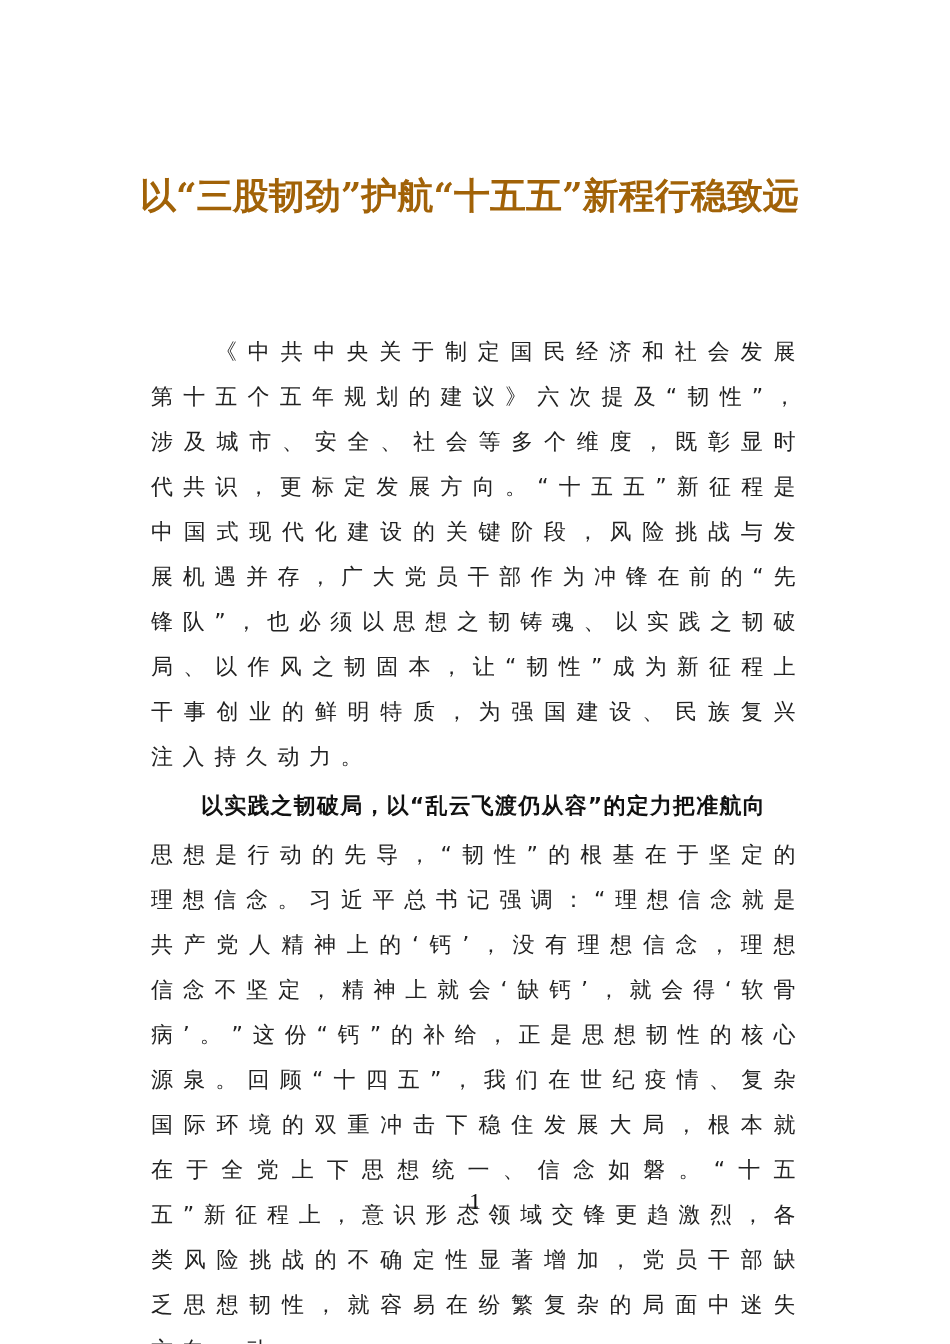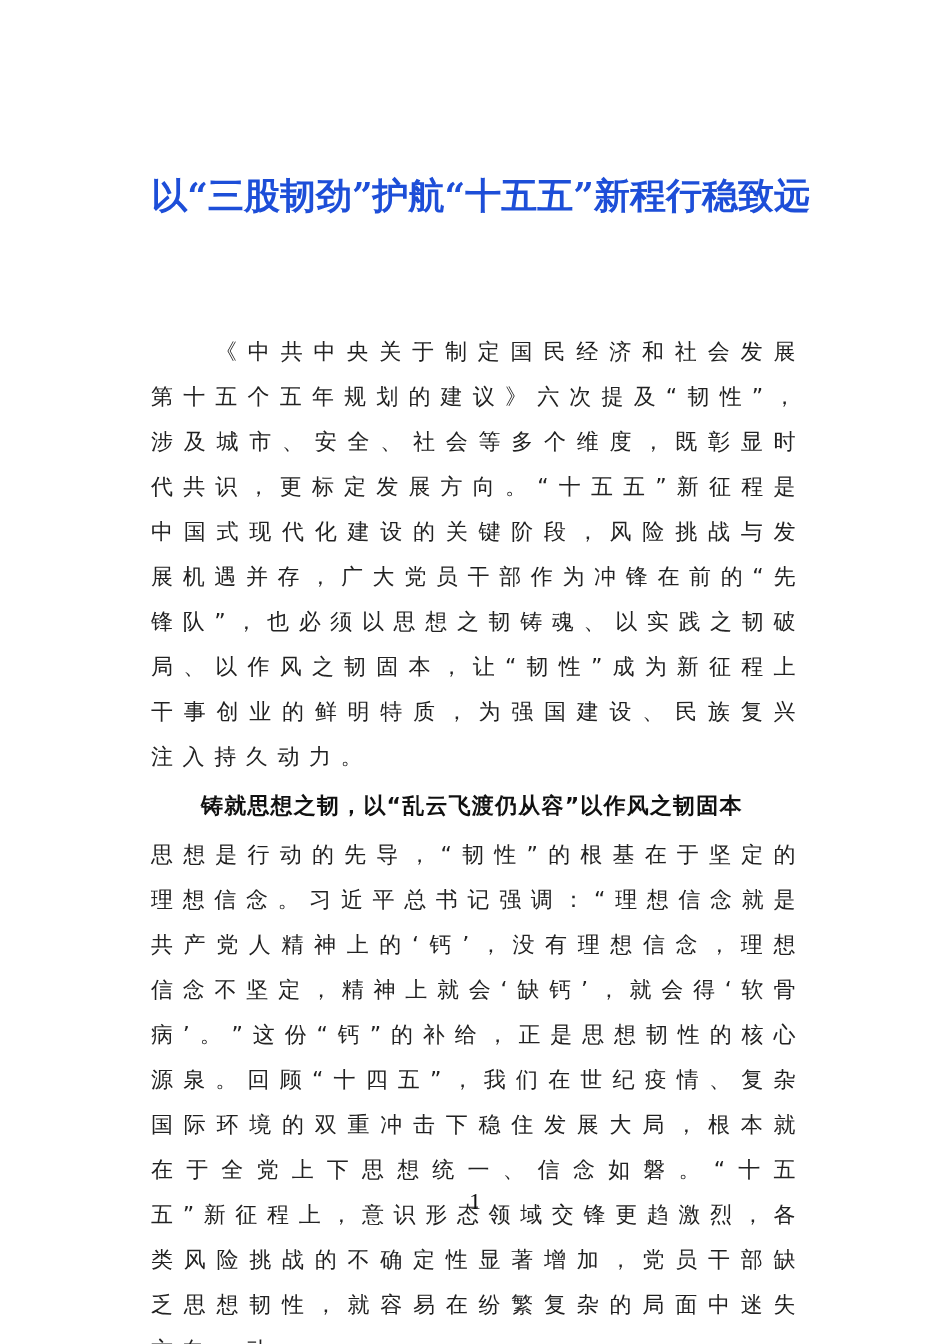--- a/index.html
+++ b/index.html
@@ -1,22 +1,22 @@
 <!DOCTYPE html>
 <html><head>
   <meta charset="utf-8">
   <style>
     html, body { margin: 0; padding: 0; background: #ffffff; }
     body { width: 950px; height: 1344px; position: relative; overflow: hidden; }
     .page { position: absolute; left: 0; top: 0; width: 950px; height: 1344px; background: #fff; }
     .title {
       position: absolute; left: 140px; top: 170px; width: 670px;
-      text-align: right;
+      text-align: left;
       font-family: "DejaVu Serif", "Liberation Serif", serif;
-      font-weight: bold; font-size: 36px; line-height: 50px; color: #1d4ed8;
+      font-weight: bold; font-size: 36px; line-height: 50px; color: #a16207;
     }
     .body {
       position: absolute; left: 147px; top: 325px; width: 662px;
       font-family: "DejaVu Sans", "Liberation Sans", sans-serif;
       font-size: 22px; line-height: 45px; color: #222;
       letter-spacing: 9.6px;
       text-align: justify;
     }
     .body p { margin: 4px; }
     .indent { text-indent: 64px; }
@@ -32,18 +32,18 @@
     }
   </style>
 </head>
 <body>
 
 <div class="page">
   <div class="title">以“三股韧劲”护航“十五五”新程行稳致远</div>
 
   <div class="body">
     <p class="indent">《中共中央关于制定国民经济和社会发展第十五个五年规划的建议》六次提及“韧性”，涉及城市、安全、社会等多个维度，既彰显时代共识，更标定发展方向。“十五五”新征程是中国式现代化建设的关键阶段，风险挑战与发展机遇并存，广大党员干部作为冲锋在前的“先锋队”，也必须以思想之韧铸魂、以实践之韧破局、以作风之韧固本，让“韧性”成为新征程上干事创业的鲜明特质，为强国建设、民族复兴注入持久动力。</p>
-    <p class="heading">铸就思想之韧，以“乱云飞渡仍从容”以作风之韧固本</p>
+    <p class="heading">以实践之韧破局，以“乱云飞渡仍从容”的定力把准航向</p>
     <p>思想是行动的先导，“韧性”的根基在于坚定的理想信念。习近平总书记强调：“理想信念就是共产党人精神上的‘钙’，没有理想信念，理想信念不坚定，精神上就会‘缺钙’，就会得‘软骨病’。”这份“钙”的补给，正是思想韧性的核心源泉。回顾“十四五”，我们在世纪疫情、复杂国际环境的双重冲击下稳住发展大局，根本就在于全党上下思想统一、信念如磐。“十五五”新征程上，意识形态领域交锋更趋激烈，各类风险挑战的不确定性显著增加，党员干部缺乏思想韧性，就容易在纷繁复杂的局面中迷失方向、动</p>
   </div>
 
   <div class="page-number">1</div>
 </div>
 
 </body></html>

